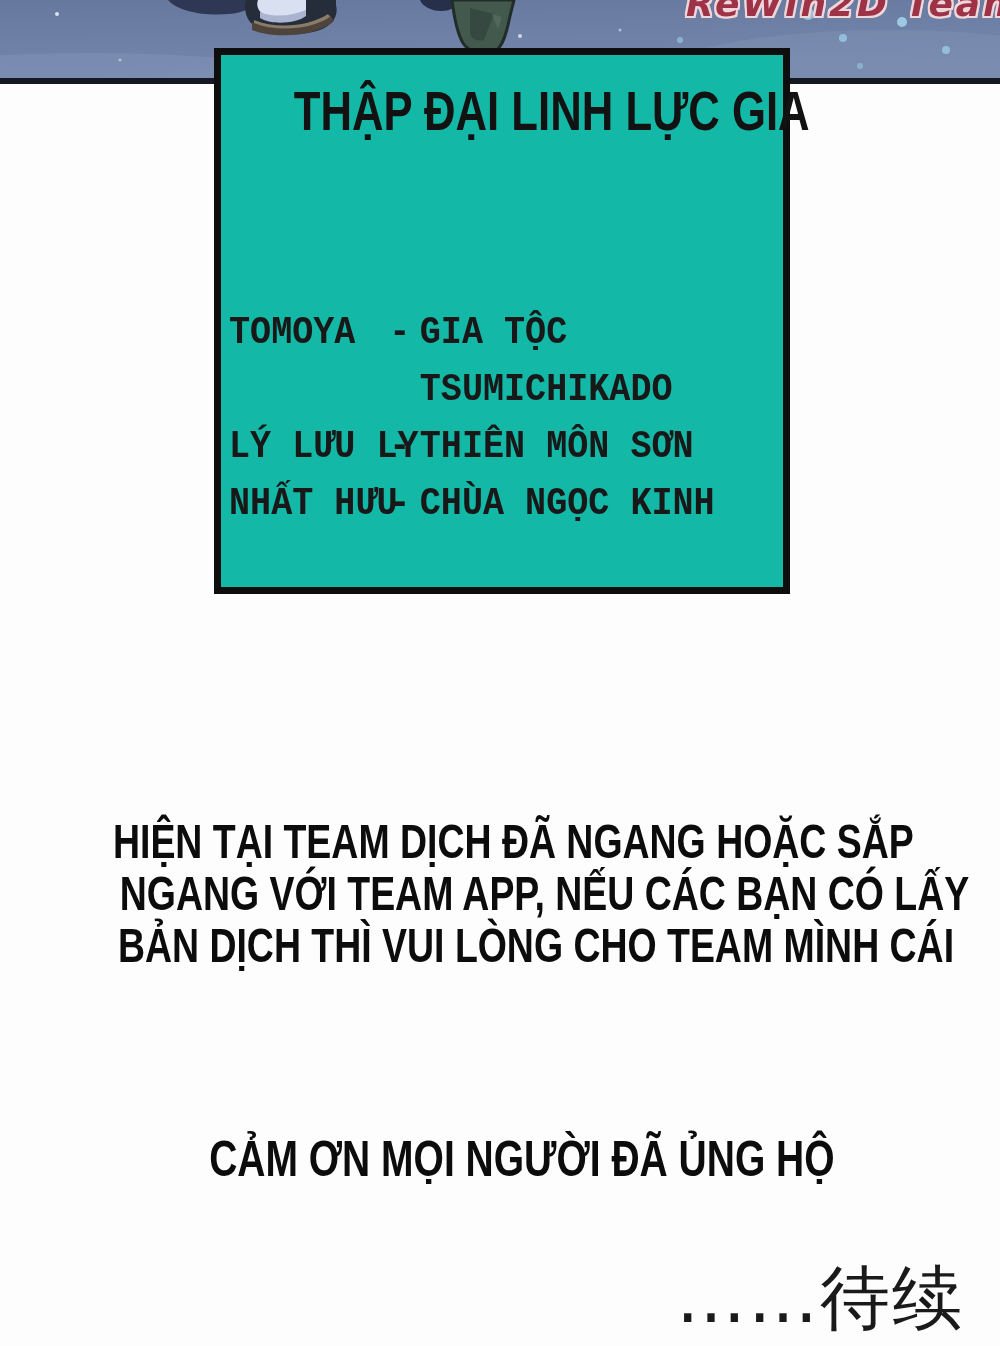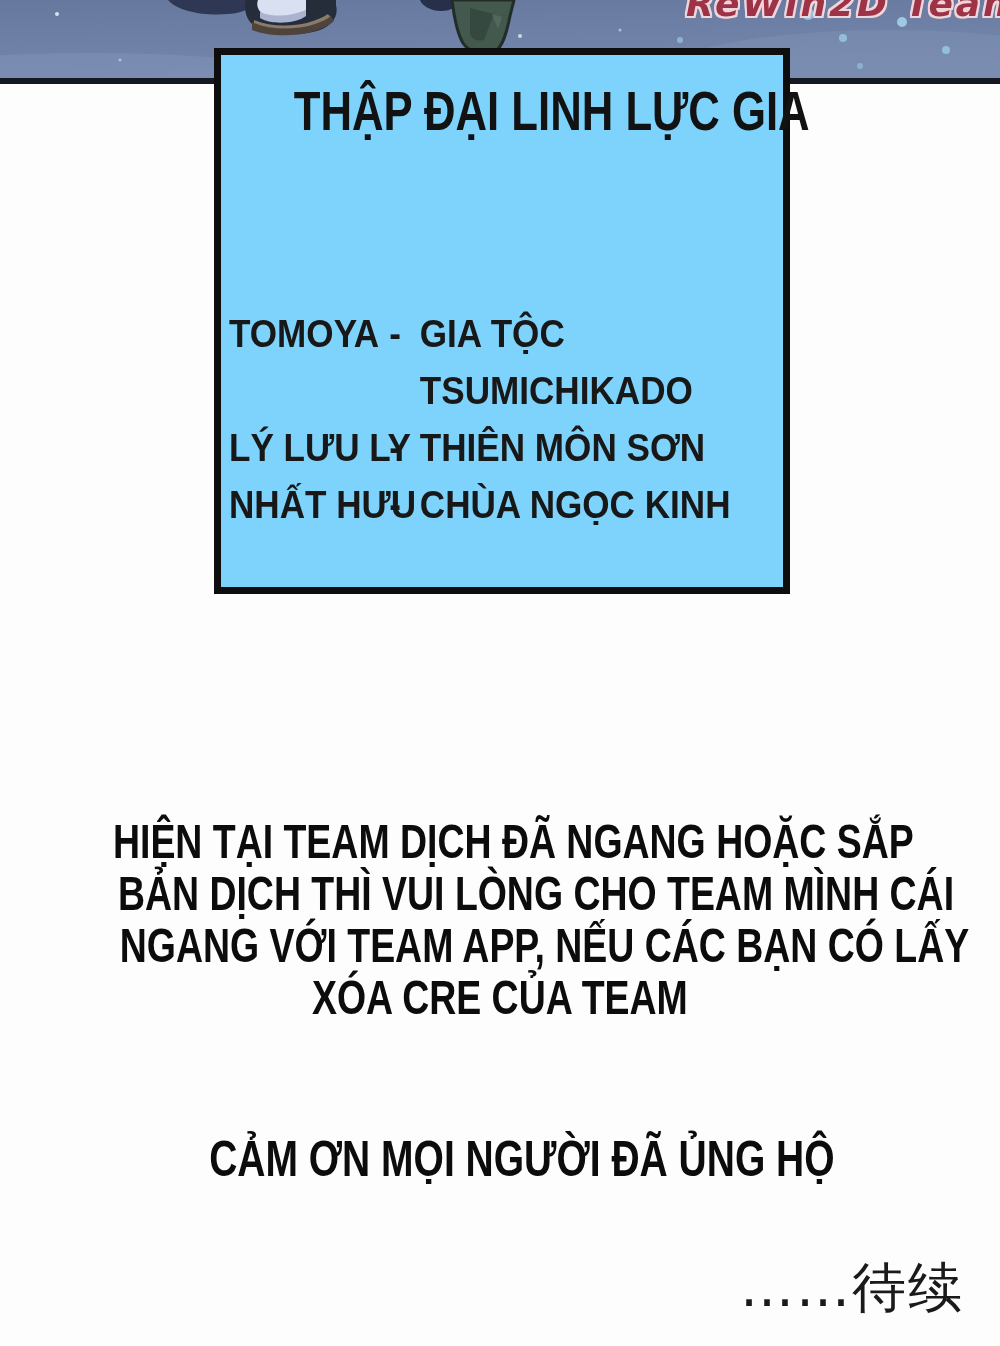--- a/index.html
+++ b/index.html
@@ -23,34 +23,34 @@
     font-weight:bold;font-style:italic;
     font-size:36px;letter-spacing:3px;white-space:nowrap;
     color:#9e3347;
     text-shadow:-2px 0 #efd6da,2px 0 #efd6da,0 -2px #efd6da,0 2px #efd6da,
                 -2px -2px #efd6da,2px 2px #efd6da,-2px 2px #efd6da,2px -2px #efd6da;
   }
   
   .roster-box{
     position:absolute;left:214px;top:48px;
     width:562px;height:532px;
-    background:#7dd3fc;
+    background:#14b8a6;
     border:7px solid #0e0e0e;
   }
   .roster-title{
     margin-top:26px;
     text-align:center;
     font-weight:bold;
     font-size:56px;line-height:59px;
     color:#121212;
   }
   .cond{display:inline-block;transform:scaleX(0.78);transform-origin:50% 50%;white-space:nowrap;}
   .roster-list{
     position:absolute;left:8px;top:250px;width:548px;
-    font-family:Liberation Sans, sans-serif;
+    font-family:Liberation Mono, monospace;
     font-weight:bold;font-size:39px;line-height:57px;
     color:#181818;
   }
   .r-row{display:flex;transform:scaleX(0.9);transform-origin:left center;white-space:nowrap;}
   .r-name{width:178px;flex:none;}
   .r-dash{width:34px;flex:none;}
   .r-cont{padding-left:212px;}
   
   .notice{
     position:absolute;top:816px;left:0;width:1000px;
@@ -61,21 +61,21 @@
   .thanks{
     position:absolute;top:1130px;left:22px;width:1000px;
     text-align:center;
     font-weight:bold;font-size:50px;
     color:#0c0c0c;
   }
   
   .continued{
     position:absolute;top:1252px;right:36px;
     font-family:"DejaVu Sans",sans-serif;
-    font-size:54px;font-weight:500;
+    font-size:70px;font-weight:500;
     color:#1a1a1a;letter-spacing:2px;
   }
 </style>
 </head>
 <body>
 
 <div class="page">
 
   <div class="panel">
     <svg width="1000" height="84" viewBox="0 0 1000 84">
@@ -149,23 +149,22 @@
       <div class="r-row">
         <span class="r-name">NHẤT HƯU</span>
         <span class="r-dash">-</span>
         <span class="r-org">CHÙA NGỌC KINH</span>
       </div>
     </div>
   </div>
 
   <div class="notice">
     <div><span class="cond">HIỆN TẠI TEAM DỊCH ĐÃ NGANG HOẶC SẮP</span></div>
+    <div><span class="cond">NGANG VỚI TEAM APP, NẾU CÁC BẠN CÓ LẤY</span></div>
     <div><span class="cond">BẢN DỊCH THÌ VUI LÒNG CHO TEAM MÌNH CÁI</span></div>
-    <div><span class="cond">NGANG VỚI TEAM APP, NẾU CÁC BẠN CÓ LẤY</span></div>
-    <div><span class="cond">XÓA CRE CỦA TEAM</span></div>
   </div>
 
   <div class="thanks">
     <span class="cond">CẢM ƠN MỌI NGƯỜI ĐÃ ỦNG HỘ</span>
   </div>
 
   <div class="continued">……待续</div>
 
 </div>
 

